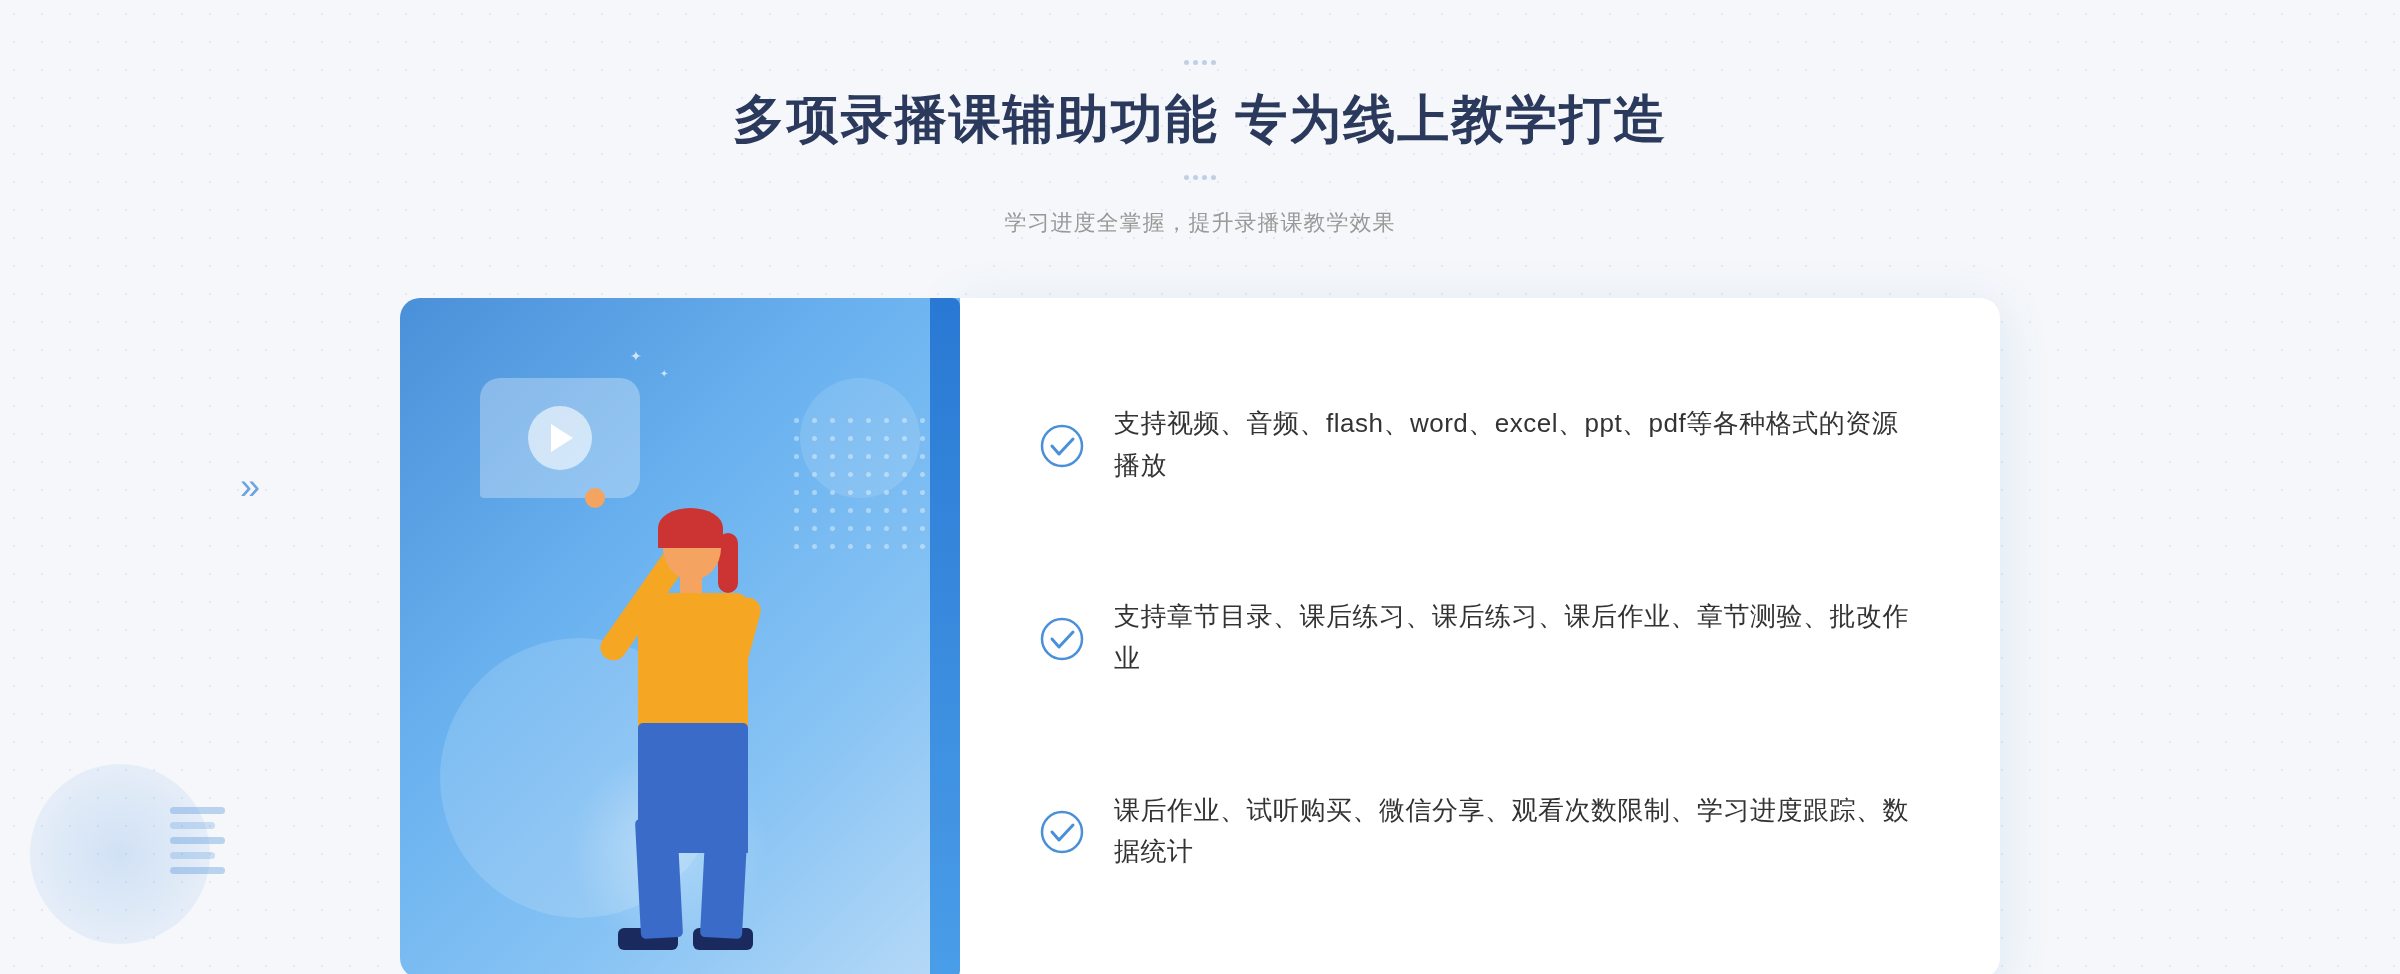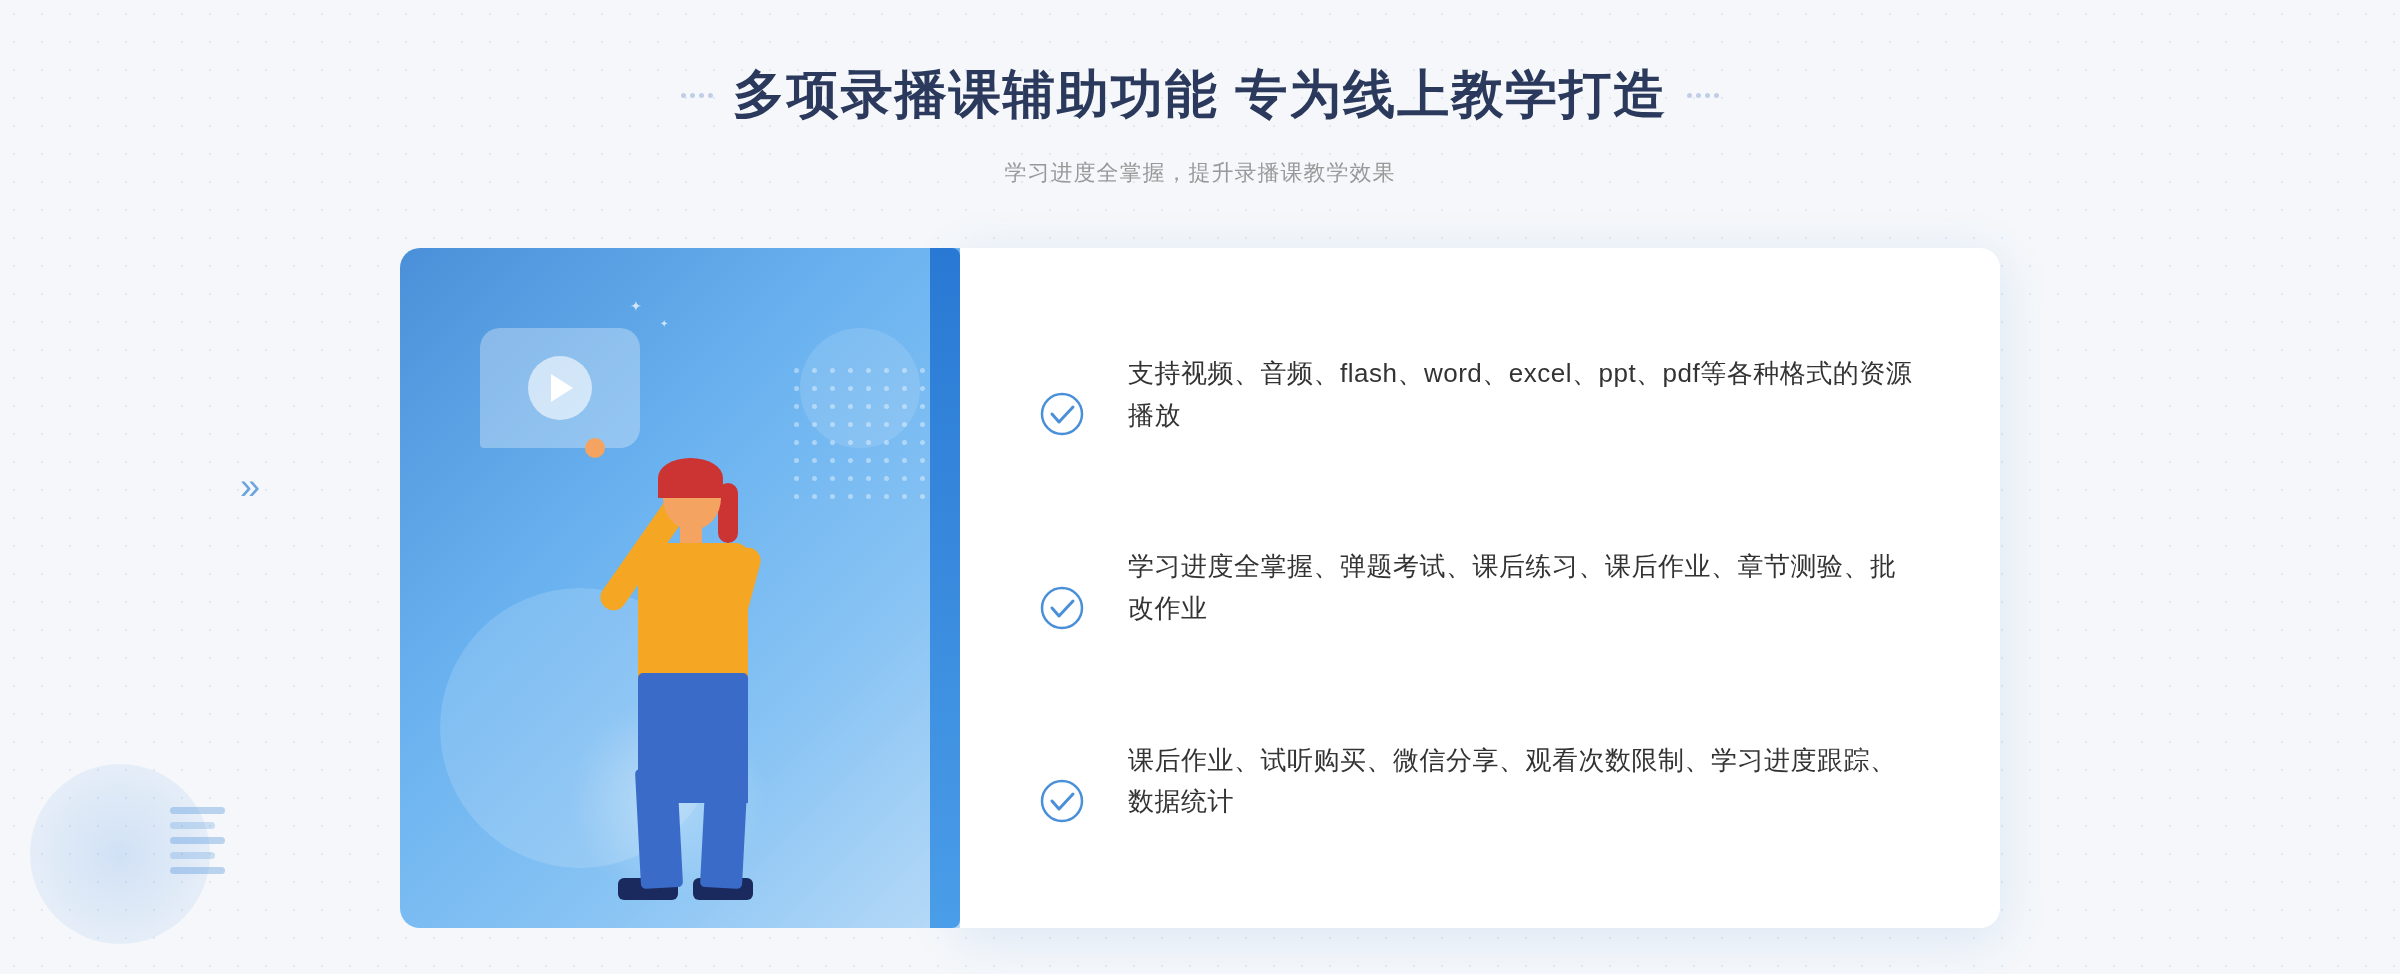--- a/index.html
+++ b/index.html
@@ -37,20 +37,21 @@
       text-align: center;
       margin-bottom: 60px;
       position: relative;
     }
 
     .header-title-row {
       display: flex;
       align-items: center;
       justify-content: center;
       gap: 20px;
+      flex-direction: column;
     }
 
     .title-decorator {
       display: flex;
       align-items: center;
       gap: 4px;
     }
 
     .title-decorator span {
       width: 5px;
@@ -204,22 +205,22 @@
       border-radius: 0 20px 20px 0;
       padding: 50px 80px;
       display: flex;
       flex-direction: column;
       justify-content: space-around;
       box-shadow: 0 10px 50px rgba(74, 144, 217, 0.15);
     }
 
     .feature-item {
       display: flex;
-      align-items: flex-end;
-      gap: 44px;
+      align-items: center;
+      gap: 30px;
       padding: 20px 0;
     }
 
     .feature-icon {
       width: 44px;
       height: 44px;
       flex-shrink: 0;
       margin-top: 2px;
     }
 
@@ -428,21 +429,21 @@
         <p class="feature-text">支持视频、音频、flash、word、excel、ppt、pdf等各种格式的资源播放</p>
       </div>
 
       <div class="feature-item">
         <div class="feature-icon">
           <svg viewBox="0 0 44 44" fill="none" xmlns="http://www.w3.org/2000/svg">
             <circle cx="22" cy="22" r="20" stroke="#4a90d9" stroke-width="2.5"></circle>
             <polyline points="12,22 19,30 33,15" stroke="#4a90d9" stroke-width="3" stroke-linecap="round" stroke-linejoin="round"></polyline>
           </svg>
         </div>
-        <p class="feature-text">学习进度全掌握、弹题考试、课后练习、课后作业、章节测验、批改作业</p>
+        <p class="feature-text">支持章节目录、课后练习、课后练习、课后作业、章节测验、批改作业</p>
       </div>
 
 
       <div class="feature-item">
         <div class="feature-icon">
           <svg viewBox="0 0 44 44" fill="none" xmlns="http://www.w3.org/2000/svg">
             <circle cx="22" cy="22" r="20" stroke="#4a90d9" stroke-width="2.5"></circle>
             <polyline points="12,22 19,30 33,15" stroke="#4a90d9" stroke-width="3" stroke-linecap="round" stroke-linejoin="round"></polyline>
           </svg>
         </div>

